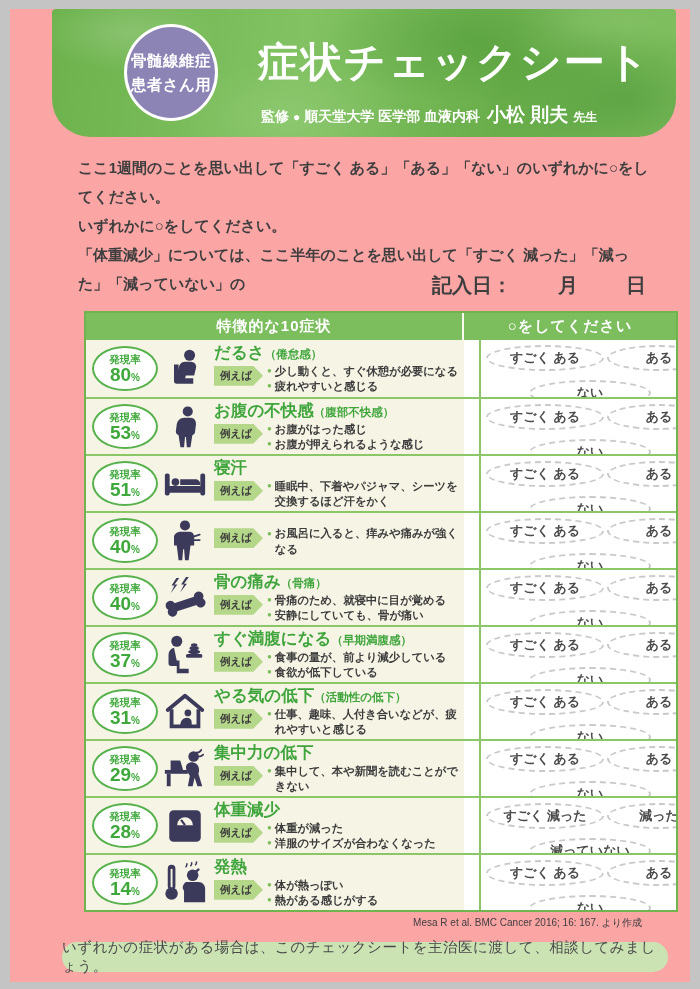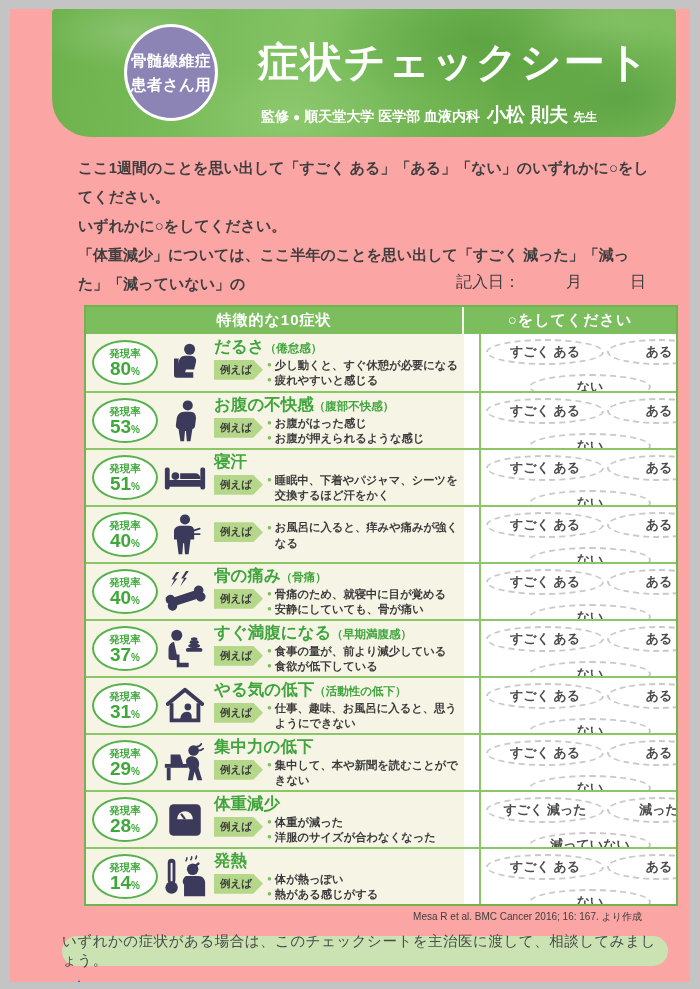--- a/index.html
+++ b/index.html
@@ -31,21 +31,21 @@
   }
   .supervisor { position:absolute; left:209px; top:93px; color:#ffffff; font-weight:bold; white-space:nowrap; }
   .sup-prefix { font-size:14px; }
   .sup-dot { font-size:12px; margin:0 4px; }
   .sup-org { font-size:14px; }
   .sup-name { font-size:19px; margin-left:7px; }
   .sup-suffix { font-size:12px; margin-left:5px; }
 
   
   .instructions { margin:16px 34px 0 40px; font-size:15px; font-weight:bold; color:#3e3e3e; line-height:29px; }
-  .date-row { text-align:right; margin:-26px 44px 0 0; font-size:16px; font-weight:normal; color:#3e3e3e; }
+  .date-row { text-align:right; margin:-26px 44px 0 0; font-size:20px; font-weight:bold; color:#3e3e3e; }
   .date-month { margin-left:46px; }
   .date-day { margin-left:48px; }
 
   
   .sheet-table { margin:12px auto 0 46px; width:594px; border:2px solid #6fb44f; background:#fff; }
   .thead { display:flex; height:27px; background:#7cbd5e; }
   .th-left { width:378px; border-right:2px solid #fbfaf0; display:flex; align-items:center; justify-content:center;
              color:#fff; font-weight:bold; font-size:15px; letter-spacing:1px; }
   .th-right { flex:1; display:flex; align-items:center; justify-content:center;
               color:#fff; font-weight:bold; font-size:15px; letter-spacing:1px; }
@@ -403,21 +403,21 @@
                 </svg></div>
       <div class="sym-text">
         <div class="sym-title">
           <span>やる気の低下</span><span class="sym-sub">（活動性の低下）</span>
         </div>
         <div class="ex-row">
           <span class="ex-label">例えば</span>
           <div class="examples">
                     <div class="example-line">
                       <span class="bullet">●</span>
-                      <span>仕事、趣味、お風呂に入ると、思うようにできない</span>
+                      <span>仕事、趣味、人付き合いなどが、疲れやすいと感じる</span>
                     </div>
                   </div>
         </div>
       </div>
     </div>
     <div class="cell-right">
       <div class="oval oval-a">すごく ある</div>
       <div class="oval oval-b">ある</div>
       <div class="oval oval-c">ない</div>
     </div>

